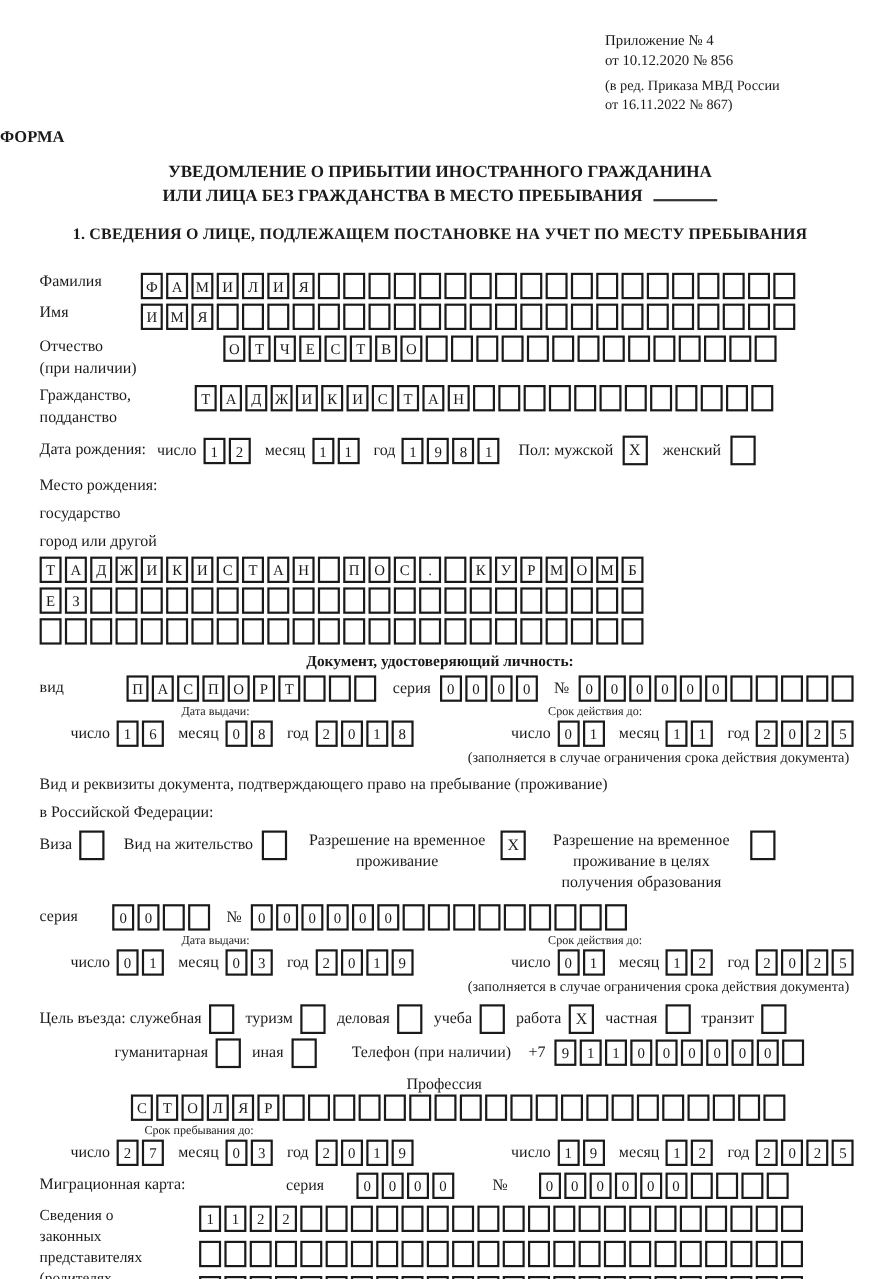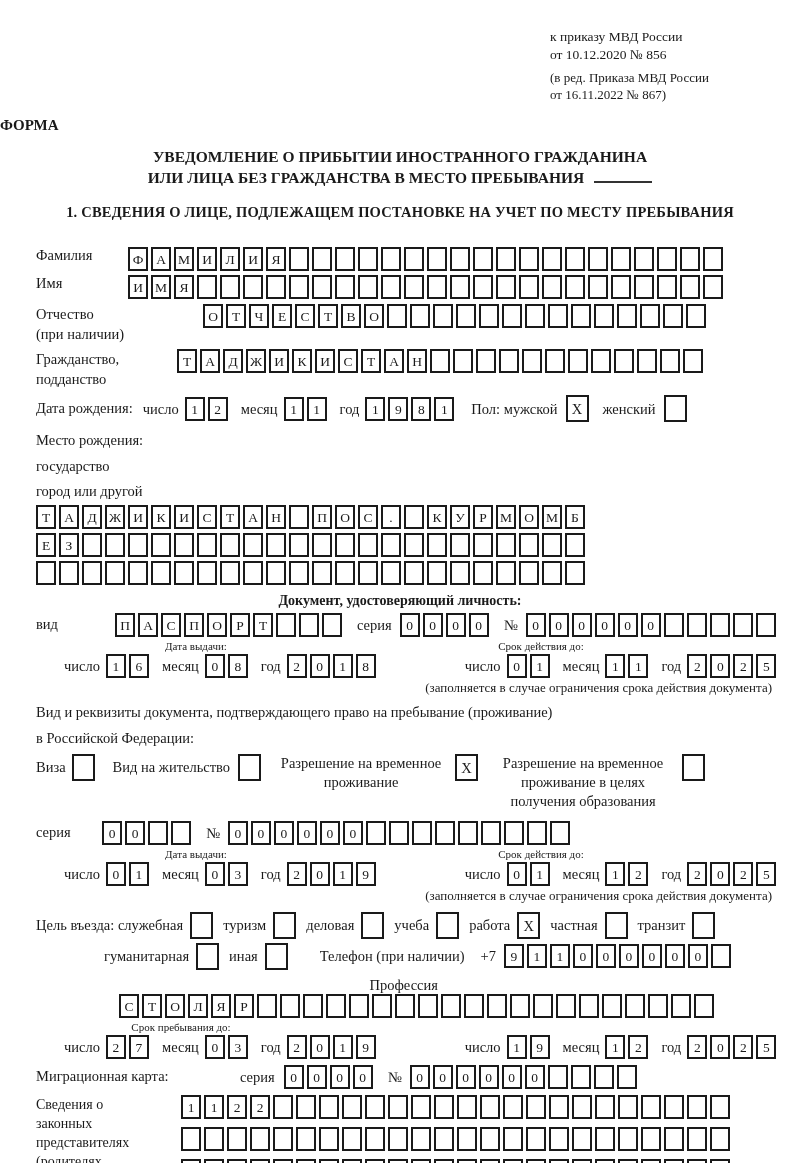--- a/index.html
+++ b/index.html
@@ -79,36 +79,36 @@
   .r-goal{margin-top:8px;align-items:center;}
   .r-goal .g-lbl{margin-right:7px;line-height:27px;}
   .r-goal .box{margin-right:10px;}
   .r-goal2{margin-left:104px;margin-top:4px;}
   .phone-lbl{margin-left:22px;margin-right:16px;line-height:27px;}
   .plus7{margin-right:8px;line-height:27px;}
 
   .r-prof{margin-top:7px;align-items:center;flex-direction:column;}
   .r-prof .lbl{width:97px;}
 
-  .r-migr{margin-top:6px;align-items:center;}
+  .r-migr{margin-top:6px;align-items:center;gap:20px;}
   .r-migr .lbl.mig{width:168px;}
   .r-migr .ser-l{margin-right:9px;margin-left:36px;line-height:24px;}
 
   .r-reps{margin-top:6px;}
   .reps-lbls{width:145px;line-height:19px;font-size:14px;}
   .reps-cells .cells{display:block;margin-bottom:8px;}
 </style>
 </head>
 <body>
 
 <div class="page">
 
   <div class="hdr">
     <div class="hdr-inner">
-      <div class="hdr-line">к приказу МВД России</div>
+      <div class="hdr-line">Приложение № 4</div>
       <div class="hdr-line">от 10.12.2020 № 856</div>
       <div class="hdr-ed">
         <div>(в ред. Приказа МВД России</div>
         <div>от 16.11.2022 № 867)</div>
       </div>
     </div>
   </div>
   <div class="forma">ФОРМА</div>
 
   <div class="title">

